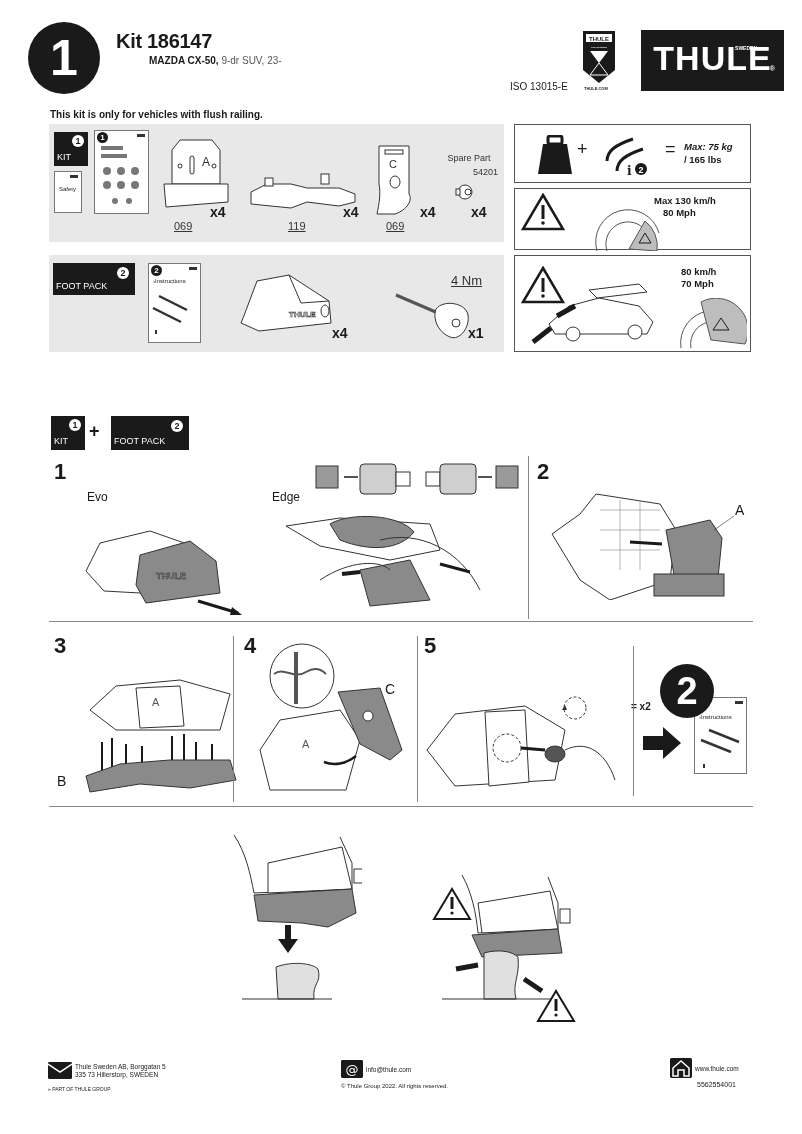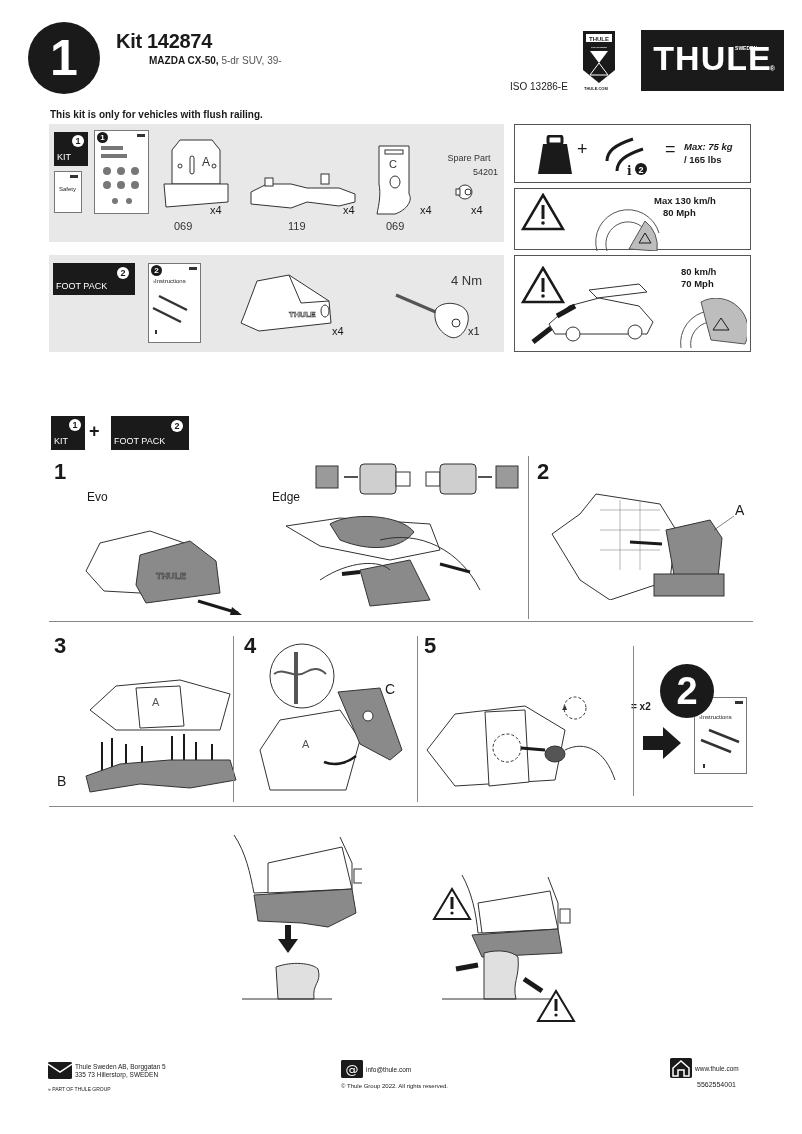--- a/index.html
+++ b/index.html
@@ -31,44 +31,44 @@
   .kit-box .lbl { position: absolute; left: 3px; bottom: 4px; }
   .pack-box { height: 32px; background: #1a1a1a; color: #fff; font-size: 9px; position: absolute; }
   .pack-box .num { position: absolute; top: 4px; right: 6px; width: 12px; height: 12px; border-radius: 50%; background: #fff; color: #1a1a1a; font-size: 9px; font-weight: bold; text-align: center; line-height: 12px; }
   .pack-box .lbl { position: absolute; left: 3px; bottom: 4px; }
 
   .doc { position: absolute; background: #fff; border: 1px solid #777; }
   .doc .tag { position: absolute; right: 3px; top: 3px; width: 8px; height: 3px; background: #333; }
   .doc .dnum { position: absolute; left: 2px; top: 1px; width: 11px; height: 11px; border-radius: 50%; background: #1a1a1a; color: #fff; font-size: 8px; font-weight: bold; text-align: center; line-height: 11px; }
   .doc .dtext { position: absolute; left: 4px; font-size: 6px; }
 
-  .part-label { position: absolute; font-size: 11px; color: #333; }
-  .qty { position: absolute; font-size: 11px; font-weight: normal; }
+  .part-label { position: absolute; font-size: 11px; color: #333; text-decoration: underline; }
+  .qty { position: absolute; font-size: 14px; font-weight: bold; }
   .small-caption { position: absolute; font-size: 9px; color: #333; text-align: center; line-height: 12px; }
 
   .spec-text { position: absolute; font-size: 9.5px; font-weight: bold; line-height: 12px; }
 
   .step-num { position: absolute; font-size: 22px; font-weight: bold; }
   .step-label { position: absolute; font-size: 12px; font-weight: normal; }
   .hr { position: absolute; height: 1px; background: #888; }
   .vr { position: absolute; width: 1px; background: #888; }
   .letter-callout { position: absolute; font-size: 14px; }
 
   .footer-text { position: absolute; font-size: 6.5px; line-height: 8px; }
   .foot-icon { position: absolute; background: #1a1a1a; border-radius: 2px; }
 </style>
 </head>
 <body>
 
 <div class="abs step-circle">1</div>
-<div class="abs kit-title">Kit 142874</div>
+<div class="abs kit-title">Kit 186147</div>
 <div class="abs kit-sub">
-  <b>MAZDA CX-50,</b><span class="light"> 5-dr SUV, 39-</span>
-</div>
-<div class="abs iso">ISO 13286-E</div>
+  <b>MAZDA CX-50,</b><span class="light"> 9-dr SUV, 23-</span>
+</div>
+<div class="abs iso">ISO 13015-E</div>
 
 <svg class="abs shield" viewBox="0 0 34 54">
   <path d="M1 1 H33 V40 L17 53 L1 40 Z" fill="#1a1a1a"></path>
   <rect x="4" y="4" width="26" height="8" fill="#fff"></rect>
   <text x="17" y="10.5" font-size="6" font-weight="bold" text-anchor="middle" fill="#1a1a1a" font-family="Liberation Sans, sans-serif">THULE</text>
   <text x="17" y="18" font-size="2.5" font-weight="bold" text-anchor="middle" fill="#fff" font-family="Liberation Sans, sans-serif">GUARANTEE</text>
   <path d="M8 21 H26 L17 33 Z" fill="#fff"></path>
   <path d="M17 33 L8 45 H26 Z" fill="none" stroke="#fff" stroke-width="1"></path>
 </svg>
 <div class="abs shield-url">THULE.COM</div>

